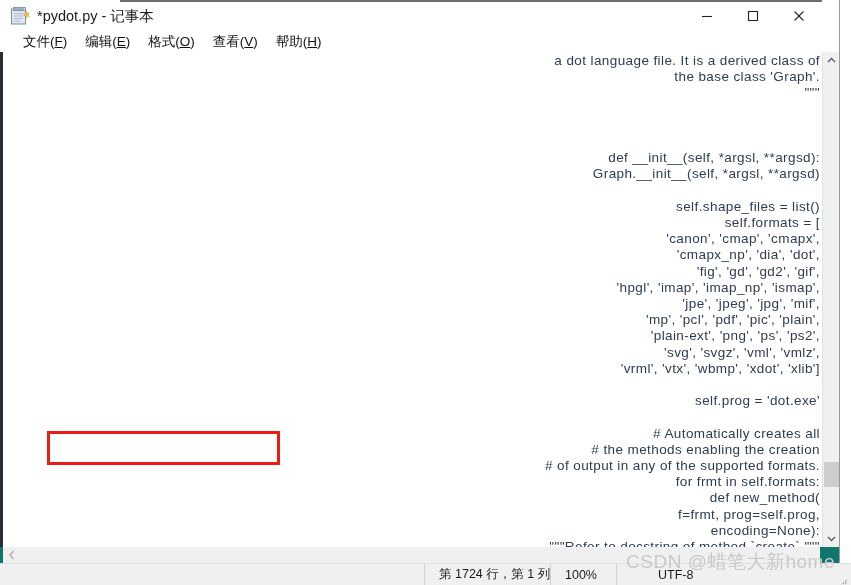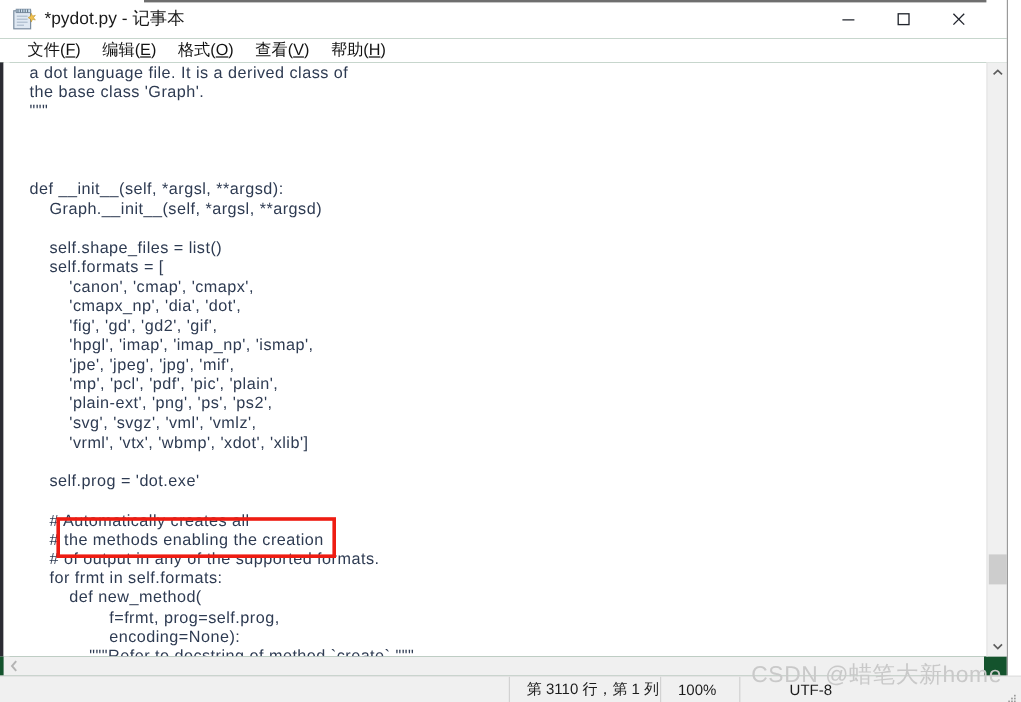--- a/index.html
+++ b/index.html
@@ -8,22 +8,23 @@
     background: #ffffff;
   }
   body {
     font-family: "Liberation Sans", sans-serif;
   }
   #app {
     position: relative;
     width: 851px;
     height: 585px;
     overflow: hidden;
-    background: #14532d;
-    box-sizing: border-box;
+    background: #0f766e;
+    box-sizing: border-box;
+    text-align: right;
   }
 
   
   .titlebar {
     position: absolute;
     left: 0; top: 0;
     width: 851px;
     height: 32px;
     background: #ffffff;
     display: flex;
@@ -381,21 +382,21 @@
   <div class="hscroll">
     <div class="hscroll-left">
       <svg width="9" height="10" viewBox="0 0 9 10">
         <path d="M6.5 1 L3 5 L6.5 9" fill="none" stroke="#b4b4b4" stroke-width="1.6"></path>
       </svg>
     </div>
   </div>
 
   <div class="statusbar">
     <div class="sb-left-pad"></div>
-    <div class="sb-cell sb-pos">第 3110 行，第 1 列</div>
+    <div class="sb-cell sb-pos">第 1724 行，第 1 列</div>
     <div class="sb-cell sb-zoom">100%</div>
     <div class="sb-cell sb-enc">UTF-8</div>
     <div class="sb-grip">
       <svg width="10" height="10" viewBox="0 0 10 10">
         <g fill="#9a9a9a">
           <rect x="7" y="3" width="1.4" height="1.4"></rect>
           <rect x="4.6" y="5.4" width="1.4" height="1.4"></rect>
           <rect x="7" y="5.4" width="1.4" height="1.4"></rect>
           <rect x="2.2" y="7.8" width="1.4" height="1.4"></rect>
           <rect x="4.6" y="7.8" width="1.4" height="1.4"></rect>

